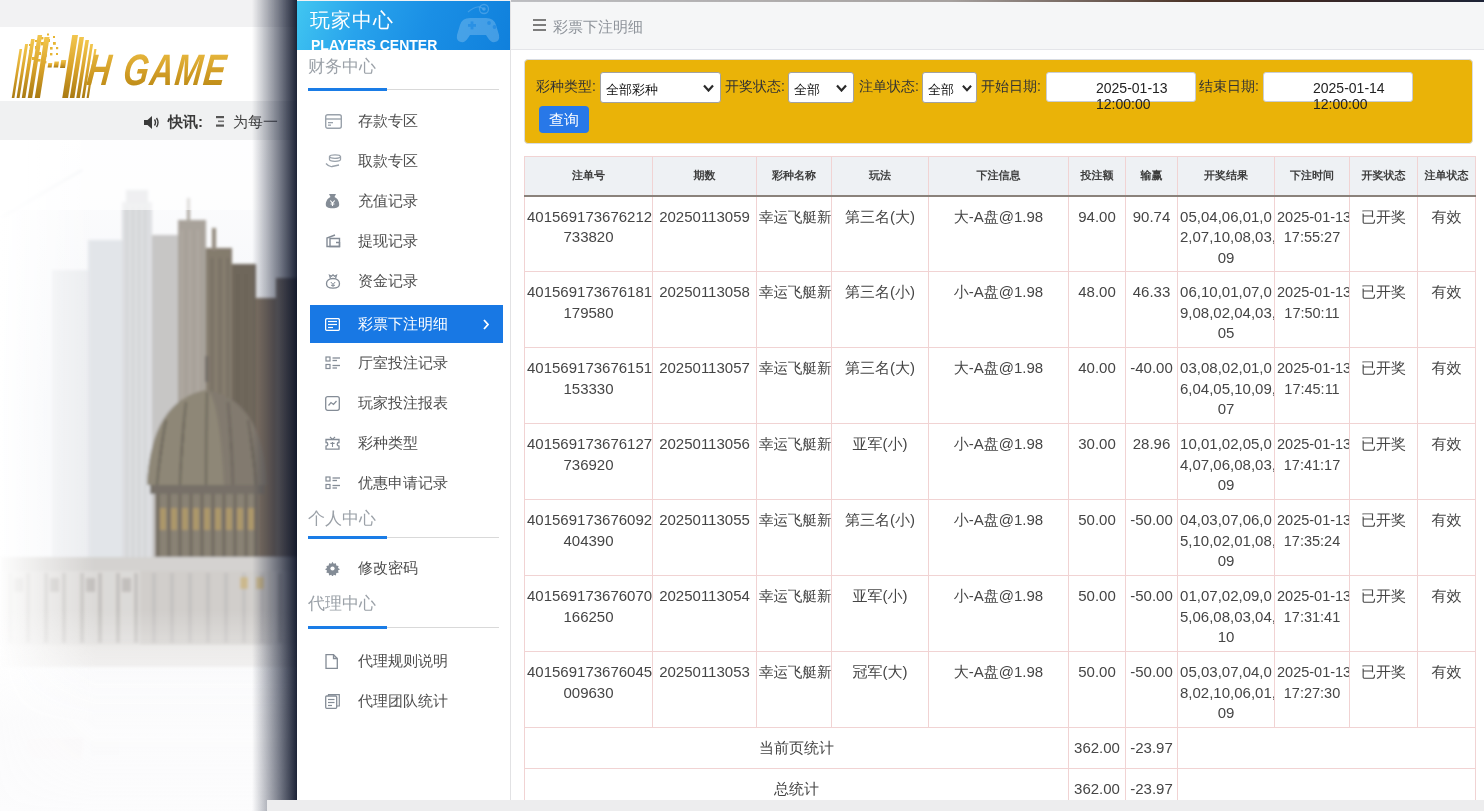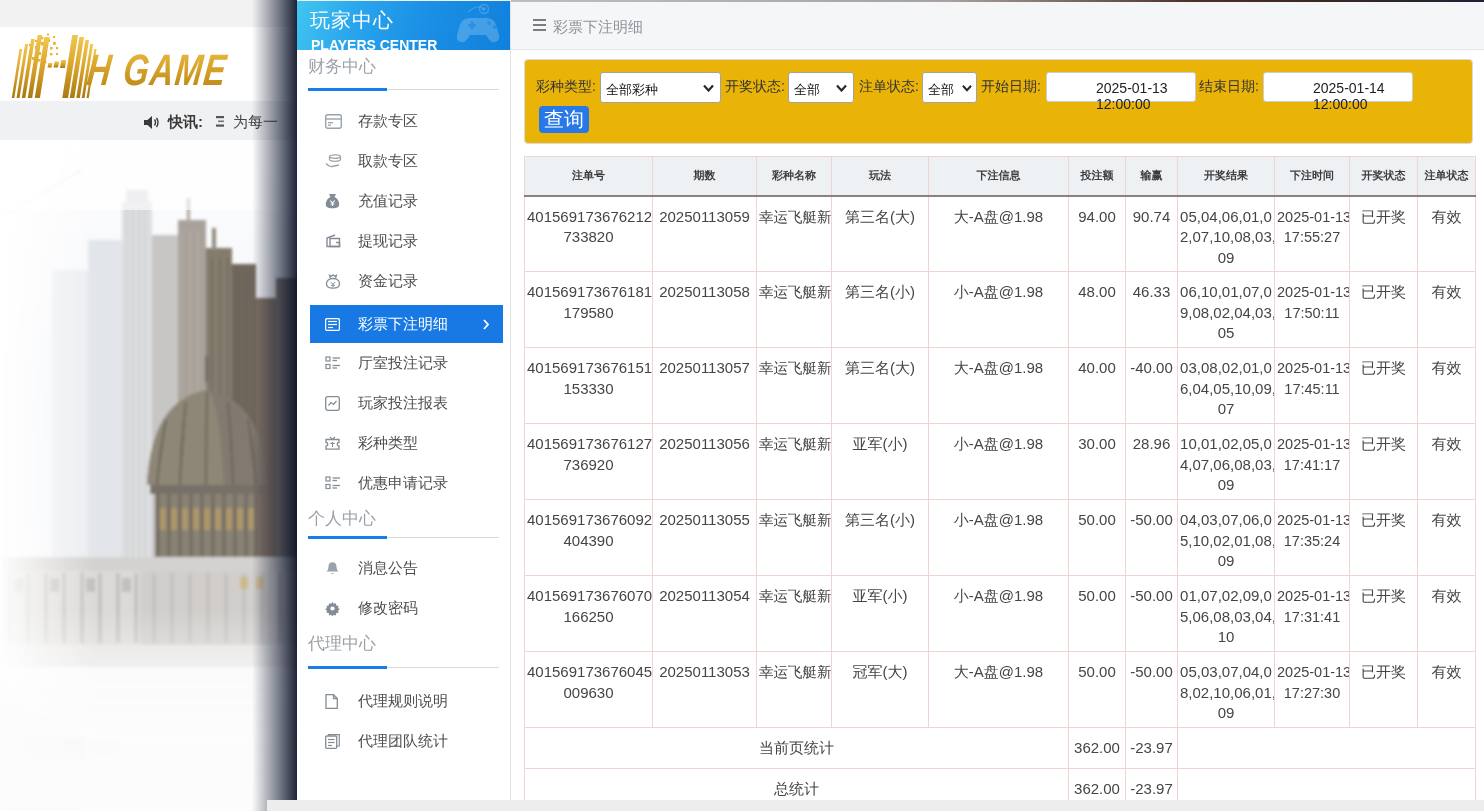--- a/index.html
+++ b/index.html
@@ -40,21 +40,21 @@
   .c-header .burger i { display:block; height:2px; background:#7d7d7d; margin-bottom:3px; }
   .c-header .title { position:absolute; left:42px; top:17px; font-size:15px; color:#8e939a; }
   .filter { position:absolute; left:13px; top:58px; width:949px; height:85px; background:#eab308; border:1px solid #d8dce2; border-radius:4px; font-size:14px; color:#333; }
   .frow { position:absolute; left:0; top:13px; height:28px; width:100%; }
   .frow .lab { position:absolute; top:5px; }
   .fsel { position:absolute; top:-1px; height:31px; background:#fff; border:1px solid #a2a2a2; border-radius:3px; font-size:13px; color:#111; }
   .fsel .tx { position:absolute; left:5px; top:8px; }
   .fsel svg.chev { position:absolute; right:6px; top:11px; }
   .inp { position:absolute; top:-1px; height:30px; background:#fff; border:1px solid #c9cdd4; border-radius:3px; font-size:14px; color:#222; }
   .inp .tx { position:absolute; left:21px; top:7px;margin-left:28px; }
-  .btn { position:absolute; left:14px; top:46px; width:50px; height:27px; background:#2878e8; border-radius:4px; color:#fff; font-size:20px; text-align:center; line-height:27px; }
+  .btn { position:absolute; left:14px; top:46px; width:50px; height:27px; background:#2878e8; border-radius:4px; color:#fff; font-size:15px; text-align:center; line-height:27px; }
   
   table.bet { position:absolute; left:13px; top:155px; border-collapse:collapse; table-layout:fixed; width:951px; font-size:15px; color:#454545; }
   table.bet th, table.bet td { border:1px solid #f1d3d3; text-align:center; vertical-align:top; overflow:hidden; }
   table.bet thead th { height:39px; background:#eef1f4; color:#3d3d3d; font-size:11px; font-weight:bold; vertical-align:middle; border-bottom:2px solid #8a827b; white-space:nowrap; padding:0; }
   table.bet td { padding:10px 2px 0 2px; line-height:20.5px; }
   table.bet tr.r { height:76px; }
   td.num { padding:10px 0 0 0; white-space:nowrap; }
   td.res { padding:10px 0 0 0; white-space:nowrap; }
   td.nw { white-space:nowrap; padding:10px 0 0 0; }
   td.tm { padding:10px 0 0 0; white-space:nowrap; font-size:14.5px; }
@@ -385,27 +385,20 @@
         <span class="lbl">优惠申请记录</span>
       </div>
       <div class="sb-sec" style="height:35px;">
         <span style="bottom:8px">个人中心</span>
         <i class="ul"></i>
         <i class="ulb"></i>
       </div>
       <div style="height:10px"></div>
       <div class="sb-item">
         <svg width="15" height="15" viewBox="0 0 15 15">
-          <path d="M7.5 1.2 c-2.6 0 -4 1.8 -4 4 c0 2.8 -0.8 4.3 -2 5.3 h12 c-1.2 -1 -2 -2.5 -2 -5.3 c0 -2.2 -1.4 -4 -4 -4 Z" fill="#9aa2ab"></path>
-          <path d="M6 12.3 a1.6 1.6 0 0 0 3 0 Z" fill="#9aa2ab"></path>
-        </svg>
-        <span class="lbl">消息公告</span>
-      </div>
-      <div class="sb-item">
-        <svg width="15" height="15" viewBox="0 0 15 15">
           <path d="M7.5 0.8 l1.2 2 2.2 -0.6 0.4 2.3 2.3 0.4 -0.6 2.2 2 1.2 -2 1.2 0.6 2.2 -2.3 0.4 -0.4 2.3 -2.2 -0.6 -1.2 2 -1.2 -2 -2.2 0.6 -0.4 -2.3 -2.3 -0.4 0.6 -2.2 -2 -1.2 2 -1.2 -0.6 -2.2 2.3 -0.4 0.4 -2.3 2.2 0.6 Z" fill="#848c96"></path>
           <circle cx="7.5" cy="7.5" r="2.1" fill="#fff"></circle>
         </svg>
         <span class="lbl">修改密码</span>
       </div>
       <div class="sb-sec" style="height:40px;">
         <span style="bottom:13px">代理中心</span>
         <i class="ul"></i>
         <i class="ulb"></i>
       </div>

